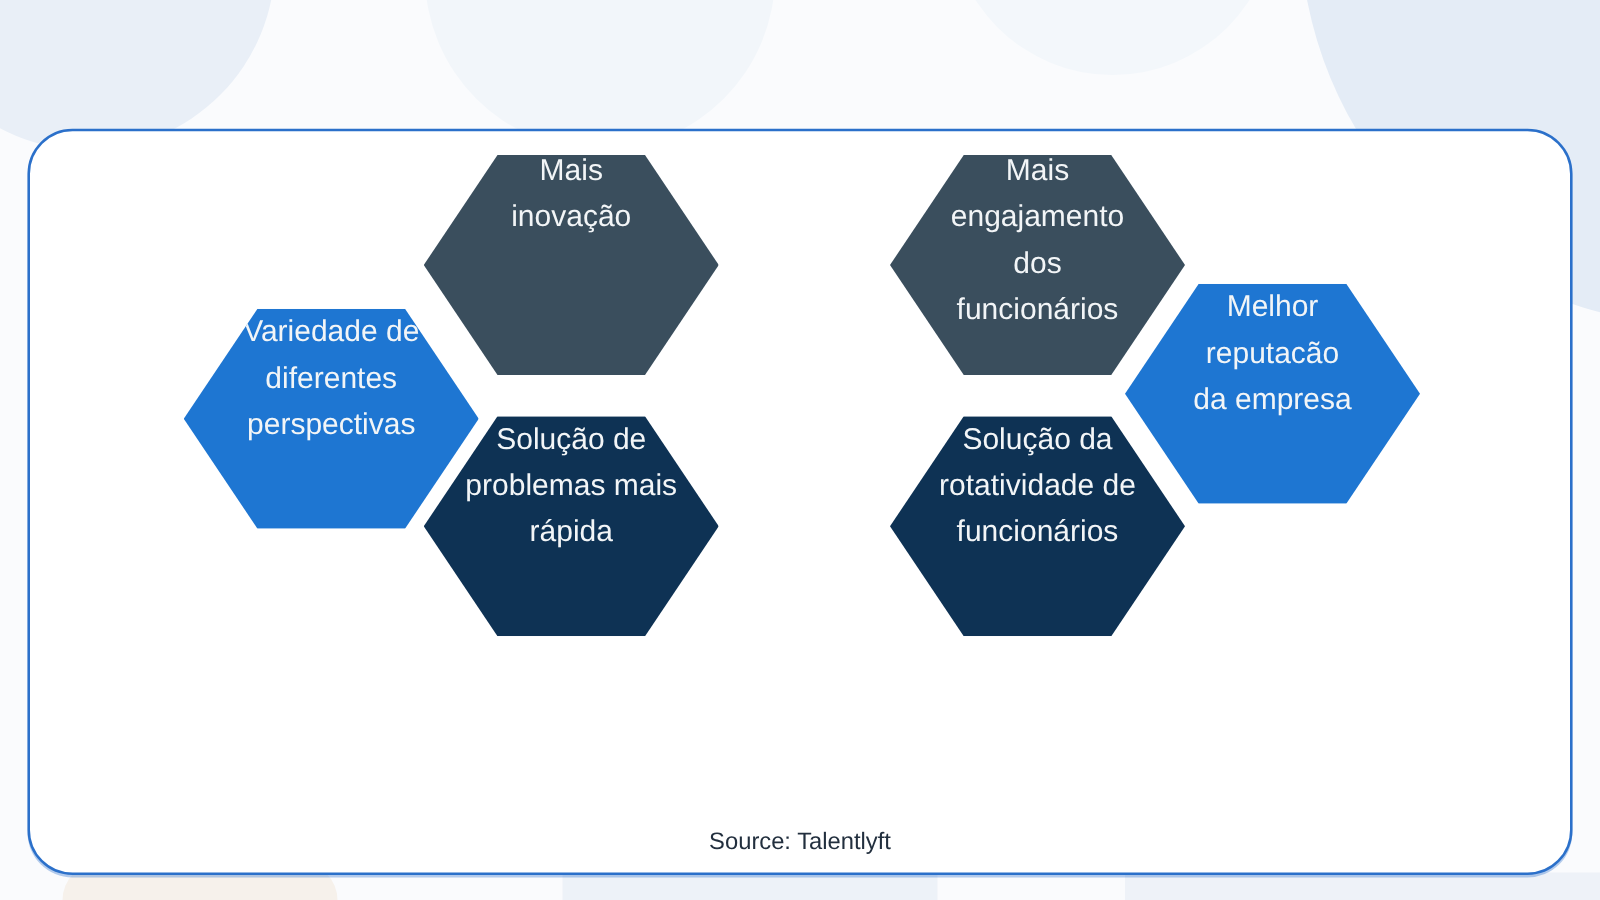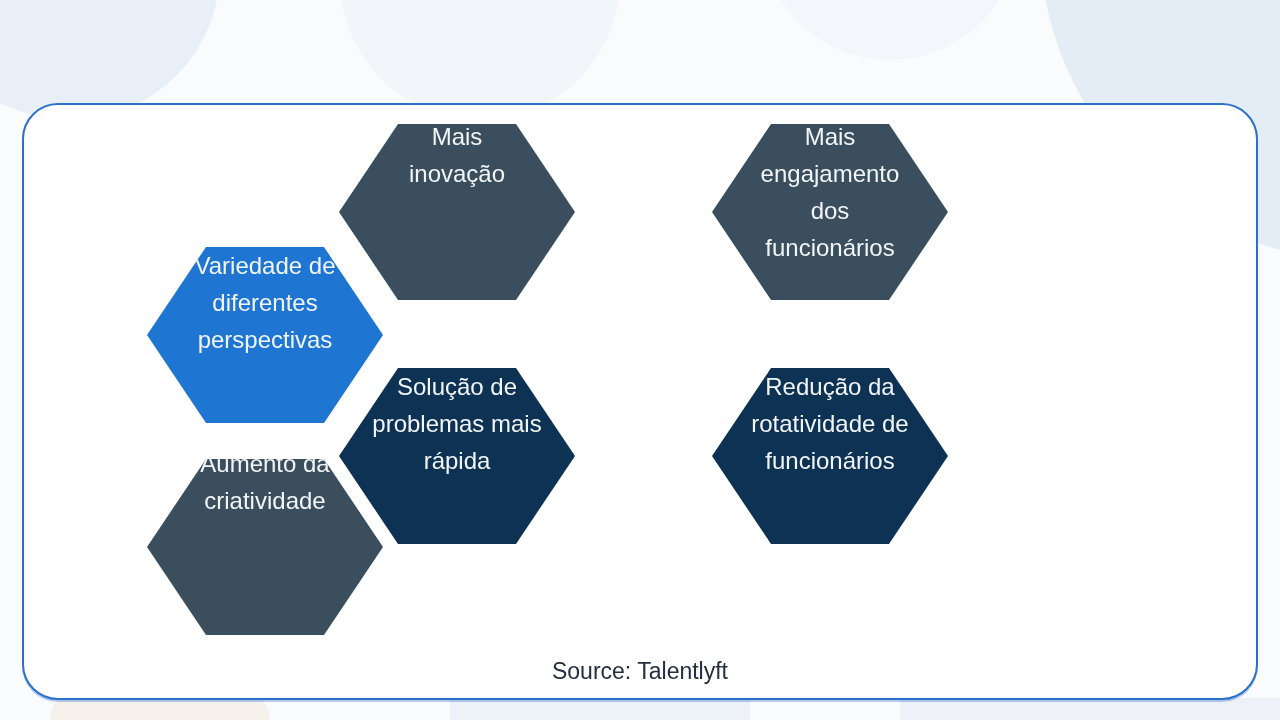--- a/index.html
+++ b/index.html
@@ -62,21 +62,21 @@
   .hex {
     position: absolute;
     width: 236px;
     height: 176px;
     clip-path: polygon(25% 0%, 75% 0%, 100% 50%, 75% 100%, 25% 100%, 0% 50%);
     display: flex;
     justify-content: center;
   }
   .hex.blue  { background: var(--hex-blue,  #1e76d2); }
   .hex.slate { background: var(--hex-slate, #3a4e5d); }
-  .hex.navy  { background: var(--hex-navy,  #0e3254); margin-top: 35px; }
+  .hex.navy  { background: var(--hex-navy,  #0e3254); }
 
   .hex-label {
     white-space: pre-line;
     text-align: center;
     font-size: 24px;
     line-height: 37px;
     color: var(--hex-text, #f2f5f7);
     font-weight: 400;
   }
   .lift-a .hex-label { transform: translateY(-6px); }
@@ -93,21 +93,21 @@
   .rB { top: 122px; }
   .rC { top: 228px; }
   .rD { top: 334px; }
 
   .source {
     position: absolute;
     left: 0;
     right: 0;
     bottom: 13px;
     text-align: center;
-    font-size: 23px;
+    font-size: 19px;
     color: var(--source-text, #222f3e);
   }
 </style>
 </head>
 <body>
 
 <div class="page">
 
   <div class="bg-circle bg-tr"></div>
   <div class="bg-circle bg-tl"></div>
@@ -132,37 +132,38 @@
 funcionários</span>
     </div>
 
     <div class="hex blue c1 rB">
       <span class="hex-label">Variedade de
 diferentes
 perspectivas</span>
     </div>
 
 
+    <div class="hex blue c5 rB">
+      <span class="hex-label">Melhor
+reputacão
+da empresa</span>
+    </div>
 
     <div class="hex navy c2 rC">
       <span class="hex-label">Solução de
 problemas mais
 rápida</span>
     </div>
 
     <div class="hex navy c4 rC">
-      <span class="hex-label">Redução da
+      <span class="hex-label">Solução da
 rotatividade de
 funcionários</span>
     </div>
 
-    <div class="hex slate c1 rD lift-d">
-      <span class="hex-label">Aumento da
-criatividade</span>
-    </div>
 
 
 
     <div class="source">Source: Talentlyft</div>
 
   </div>
 
 </div>
 
 </body></html>

